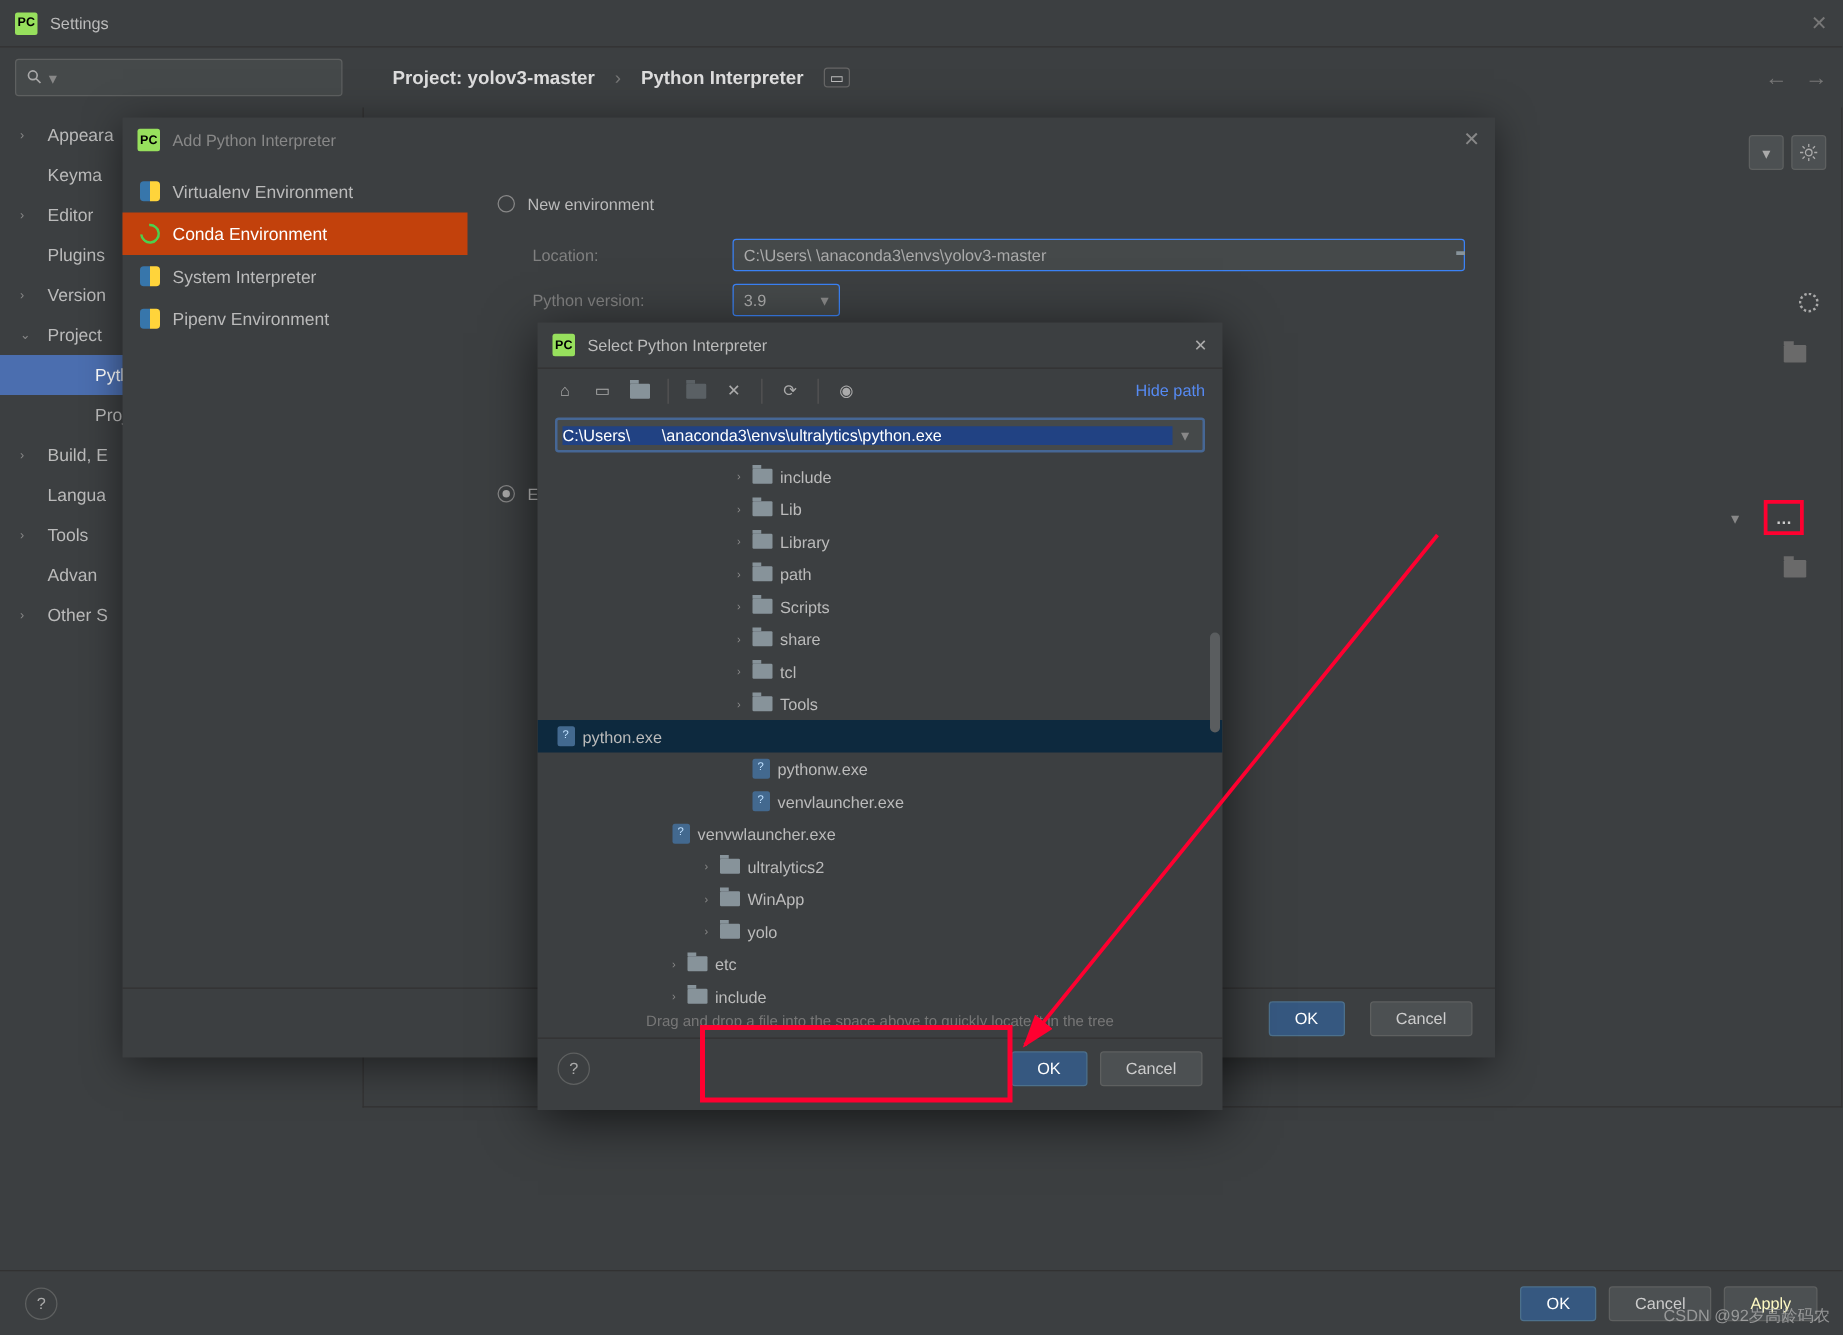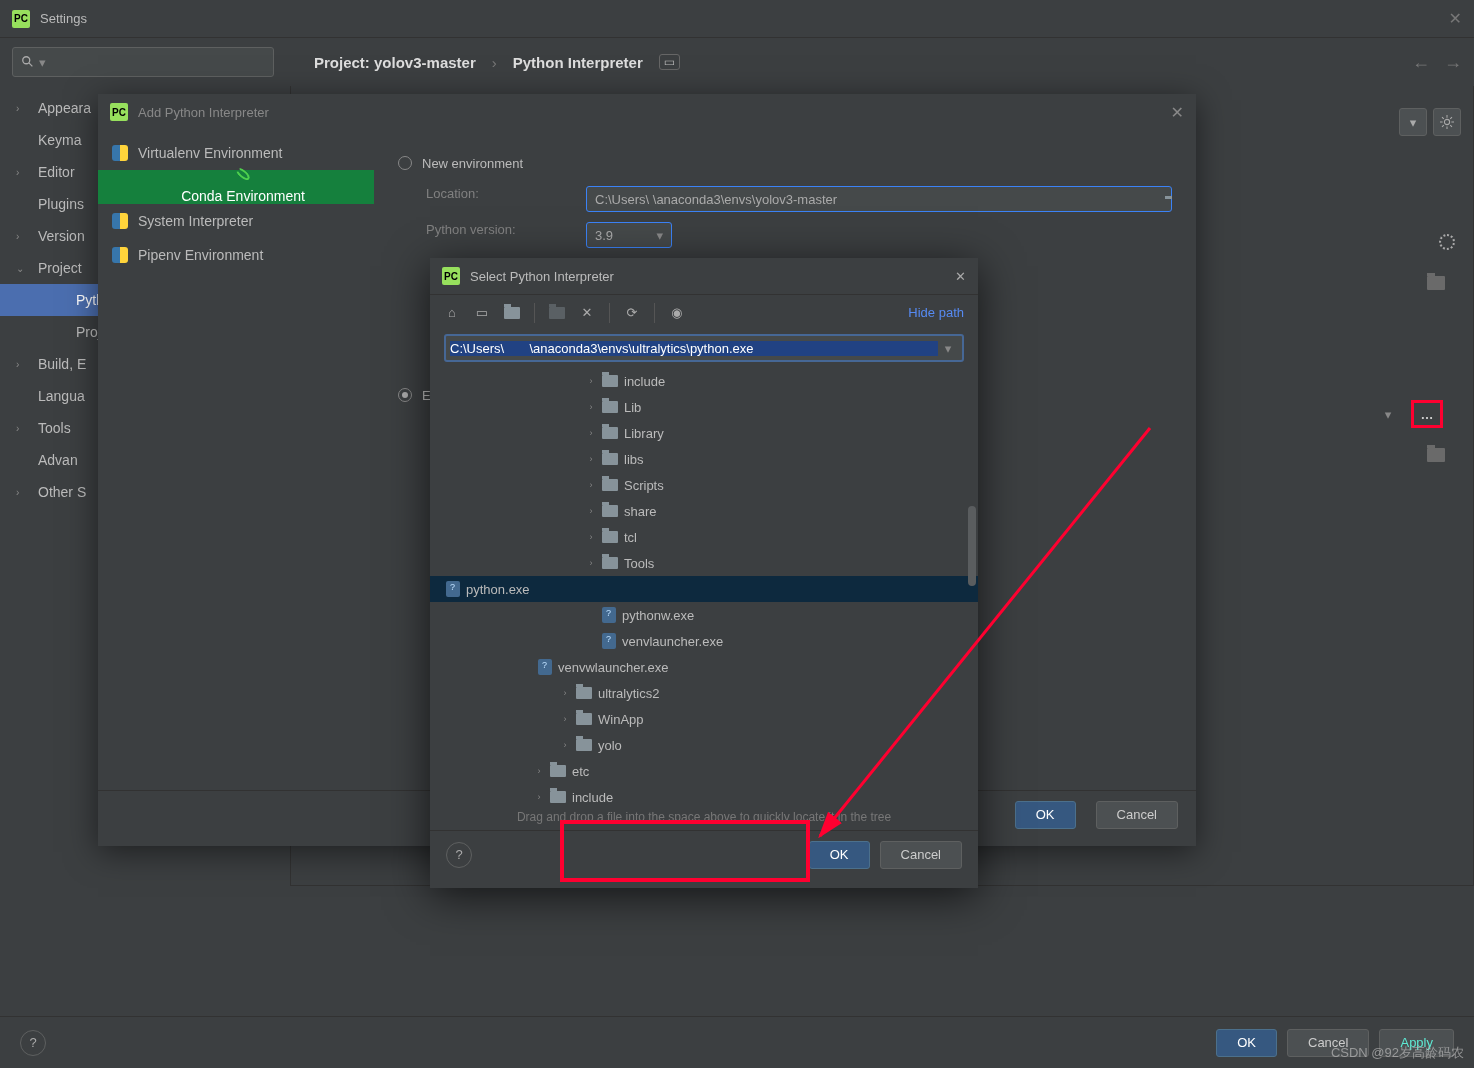--- a/index.html
+++ b/index.html
@@ -26,40 +26,40 @@
   .gear-btn { width: 28px; height: 28px; border: 1px solid #5e6060; border-radius: 3px; display: flex; align-items: center; justify-content: center; color: #aaa; cursor:pointer; background:#4c5052;}
   .spinner { position: absolute; right: 18px; top: 148px; width: 16px; height: 16px; border: 2px dotted #aaa; border-radius: 50%; }
   .folder-ico { position:absolute; width:18px; height:14px; background:#6a6a6a; border-radius:1px; }
   .folder-ico:before { content:''; position:absolute; top:-3px; left:0; width:8px; height:3px; background:#6a6a6a; }
   .browse-btn { position:absolute; top:314px; right:30px; width:32px; height:28px; border:3px solid #ff0030; display:flex; align-items:center; justify-content:center; cursor:pointer; font-weight:bold; color:#ccc;}
   .dd-caret { position:absolute; top:314px; right:72px; width:26px; height:28px; display:flex; align-items:center; justify-content:center; color:#888; }
   .bottom-bar { position:absolute; bottom:0; left:0; right:0; height:52px; border-top:1px solid #323232; display:flex; align-items:center; padding:0 20px; }
   .help-btn { width:26px; height:26px; border:1px solid #5e6060; border-radius:50%; display:flex; align-items:center; justify-content:center; color:#aaa; cursor:pointer; }
   .btn { height:28px; padding:0 20px; border:1px solid #5e6060; border-radius:3px; background:#4c5052; color:#ccc; display:inline-flex; align-items:center; cursor:pointer; margin-left:10px; }
   .btn.primary { background:#365880; border-color:#4c708c; color:#fff; }
-  .btn.dis { color:#5eead4; }
+  .btn.dis { color:#fef9c3; }
   .watermark { position:absolute; bottom:6px; right:10px; color:#b8b8b8; font-size:13px; opacity:0.7; }
 
   
   .modal1 { position:absolute; left:98px; top:94px; width:1098px; height:752px; background:#3c3f41; box-shadow:0 6px 30px rgba(0,0,0,0.5); }
   .modal1 .mtitle { height:36px; display:flex; align-items:center; padding:0 12px; }
   .modal1 .mtitle .close { margin-left:auto; color:#888; cursor:pointer; font-size:16px; }
   .modal1 .mbody { display:flex; height:660px; }
   .envlist { width:276px; padding-top:6px; }
   .envlist .item { height:34px; display:flex; align-items:center; gap:10px; padding-left:14px; font-size:14px; cursor:pointer; }
-  .envlist .item.sel { background:#15803d; color:#fff;flex-direction:column; }
+  .envlist .item.sel { background:#c2410c; color:#fff; }
   .py-ico { width:16px; height:16px; display:inline-block; position:relative; }
   .py-ico:before { content:''; position:absolute; left:0; top:0; width:8px; height:16px; background:#3776ab; border-radius:3px 0 0 3px;}
   .py-ico:after { content:''; position:absolute; right:0; top:0; width:8px; height:16px; background:#ffd43b; border-radius:0 3px 3px 0;}
   .conda-ico { width:16px; height:16px; border:2px solid #4dd04d; border-radius:50%; border-left-color:transparent; transform:rotate(40deg);}
   .form-area { flex:1; padding:16px 24px; position:relative; }
   .radio-row { height:34px; display:flex; align-items:center; gap:10px; margin-bottom:6px; }
   .radio { width:14px; height:14px; border:1px solid #888; border-radius:50%; display:inline-flex; align-items:center; justify-content:center; }
   .radio.checked:after { content:''; width:6px; height:6px; background:#aaa; border-radius:50%; }
-  .form-row { display:flex; align-items:flex-start; height:36px; }
+  .form-row { display:flex; align-items:center; height:36px; }
   .form-row label { width:160px; color:#808080; }
   .form-row .val { flex:1; height:26px; background:#45494a; border:1px solid #3b82f6; border-radius:3px; padding:0 8px; display:flex; align-items:center; color:#aaa; position:relative; }
   .form-row .val .fld-ico { position:absolute; right:6px; }
   .indent { padding-left:28px; }
   .modal1 .mfoot { height:48px; display:flex; align-items:center; justify-content:flex-end; padding:0 18px; gap:10px; border-top:1px solid #323232;}
 
   
   .modal2 { position:absolute; left:430px; top:258px; width:548px; height:630px; background:#3c3f41; box-shadow:0 8px 40px rgba(0,0,0,0.65); }
   .modal2 .mtitle { height:36px; display:flex; align-items:center; padding:0 12px; }
   .modal2 .toolbar { height:36px; display:flex; align-items:center; padding:0 14px; gap:14px; border-top:1px solid #323232; }
@@ -292,21 +292,21 @@
         <span>Lib</span>
       </div>
       <div class="ft-item" style="padding-left: 156px;">
         <span class="exp">›</span>
         <span class="fld"></span>
         <span>Library</span>
       </div>
       <div class="ft-item" style="padding-left: 156px;">
         <span class="exp">›</span>
         <span class="fld"></span>
-        <span>libs</span>
+        <span>path</span>
       </div>
       <div class="ft-item" style="padding-left: 156px;">
         <span class="exp">›</span>
         <span class="fld"></span>
         <span>Scripts</span>
       </div>
       <div class="ft-item" style="padding-left: 156px;">
         <span class="exp">›</span>
         <span class="fld"></span>
         <span>share</span>

